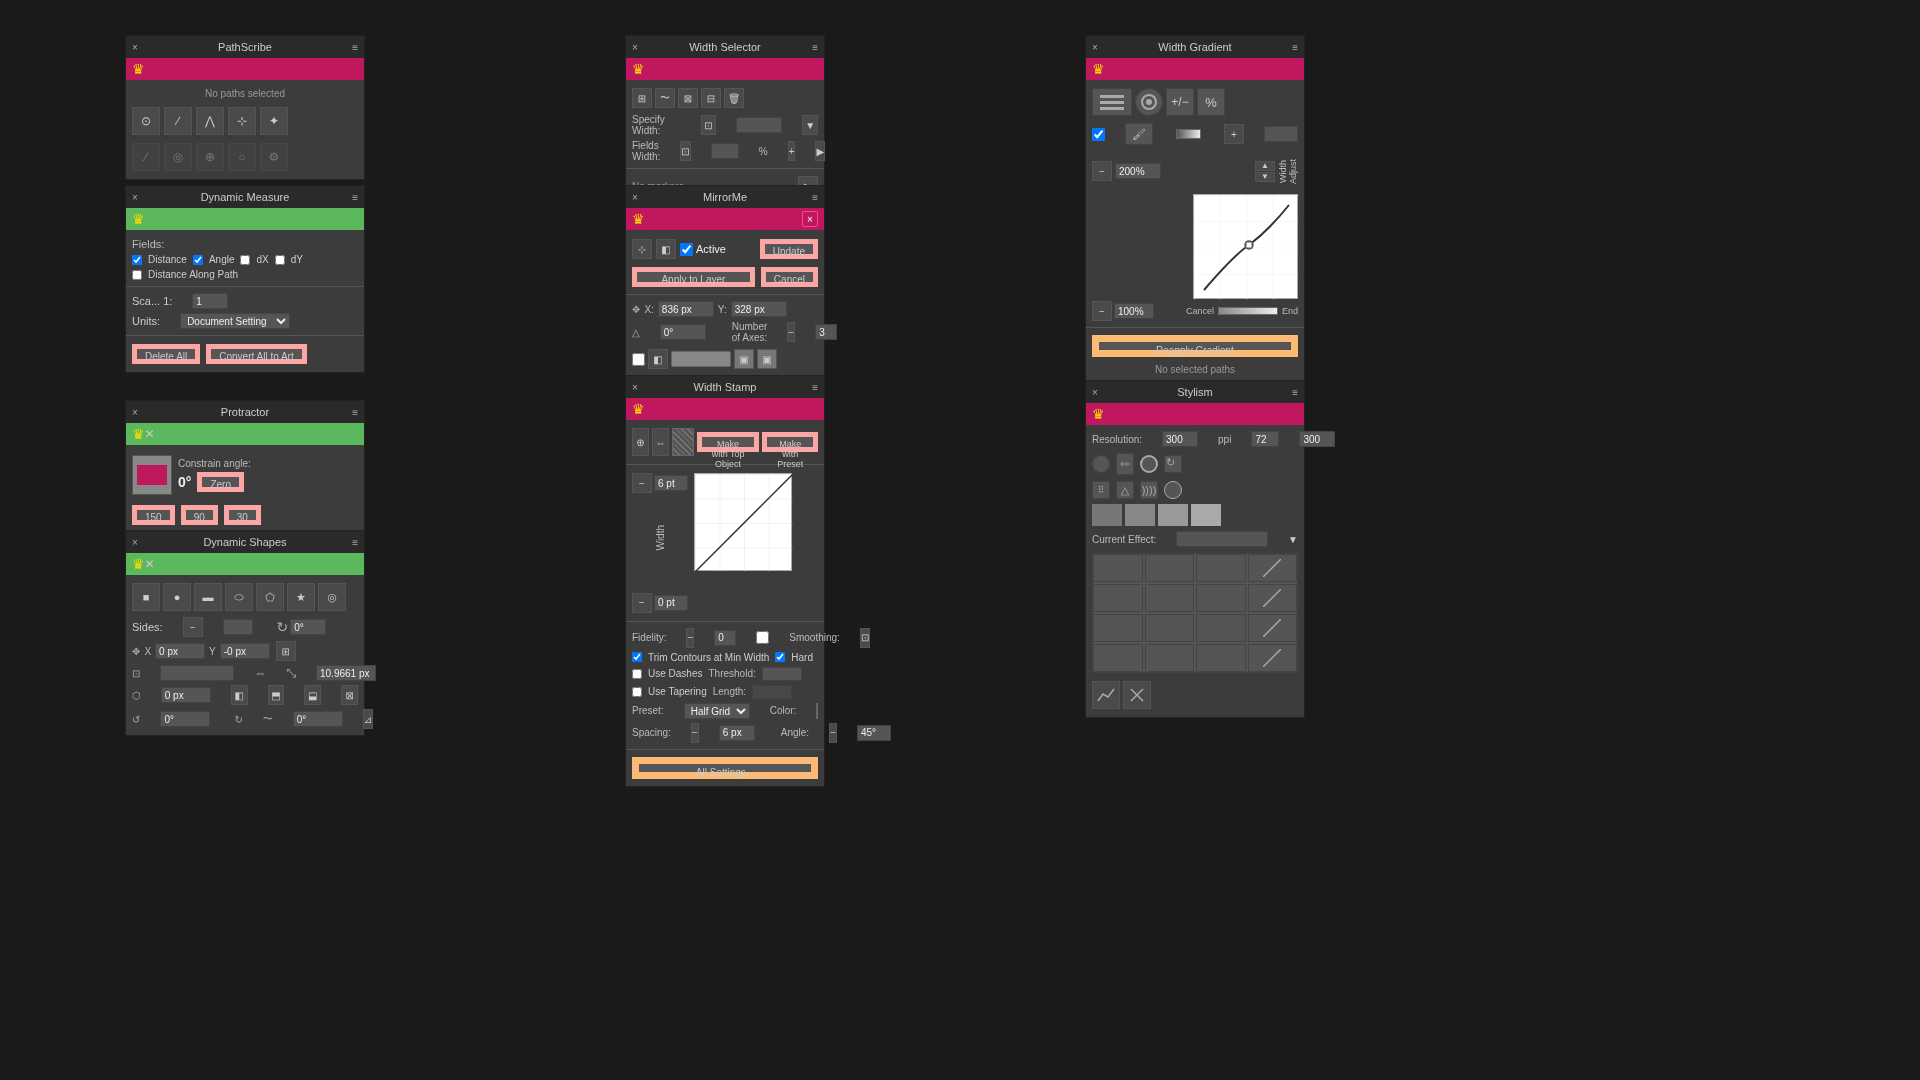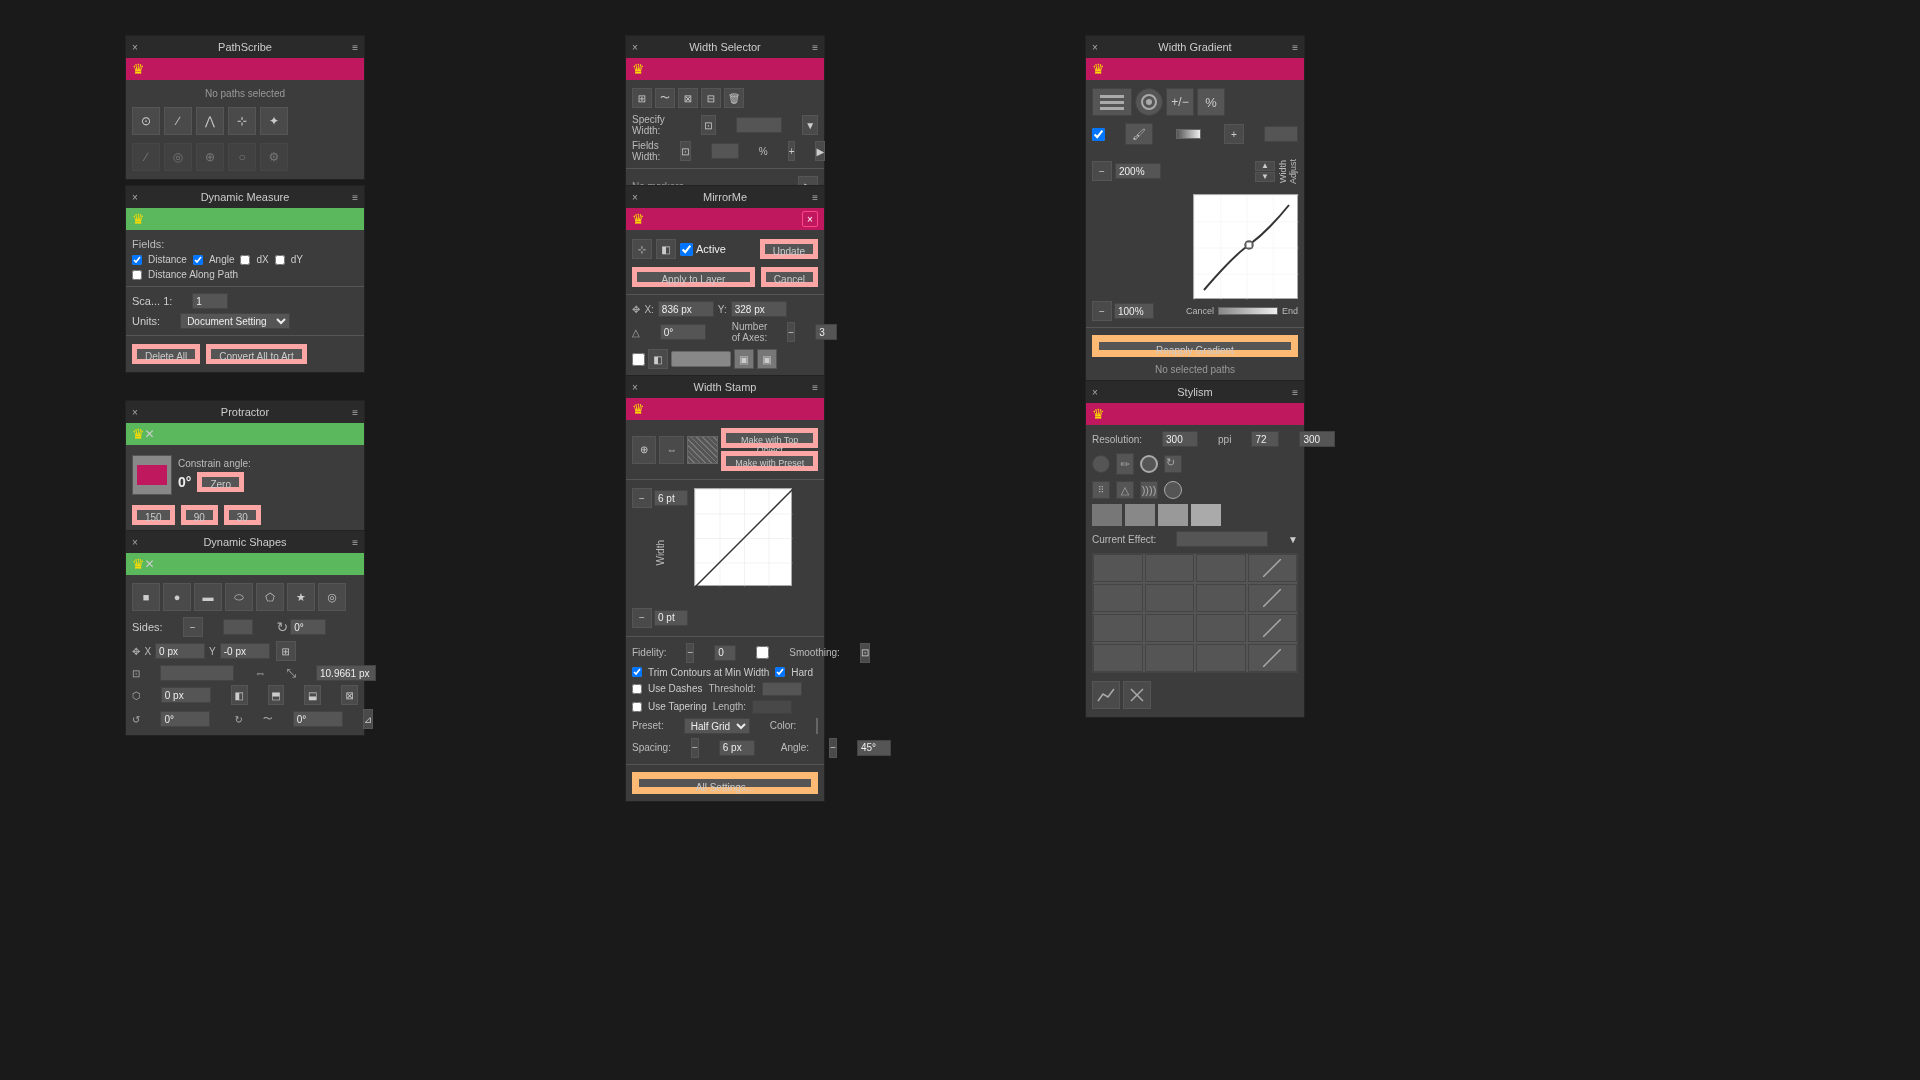--- a/index.html
+++ b/index.html
@@ -581,21 +581,21 @@
     <span class="ctrl-btn">≡</span>
   </div>
   <div class="pink-bar">
     <span class="logo-icon">♛</span>
   </div>
   <div class="panel-content">
     <div class="input-row" style="gap:3px;padding:4px 6px;">
       <div class="icon-btn" style="width:28px;height:28px;">⊕</div>
       <div class="icon-btn" style="width:28px;height:28px;">⇔</div>
       <div style="width:36px;height:28px;background:repeating-linear-gradient(45deg,#777,#777 1px,#555 1px,#555 4px);border:1px solid #666;"></div>
-      <div style="display:flex;flex-direction:column;gap:3px;">
+      <div style="display:flex;flex-direction:row;gap:3px;">
         <button class="btn" style="font-size:9px;">Make with Top Object</button>
         <button class="btn" style="font-size:9px;">Make with Preset</button>
       </div>
     </div>
     <div class="separator"></div>
     <div style="display:flex;padding:4px 6px;gap:6px;align-items:flex-start;">
       <div style="display:flex;flex-direction:column;align-items:center;gap:2px;">
         <div style="display:flex;align-items:center;gap:2px;">
           <div class="icon-btn">−</div>
           <input type="text" class="small-input" style="width: 34px;" value="6 pt">

